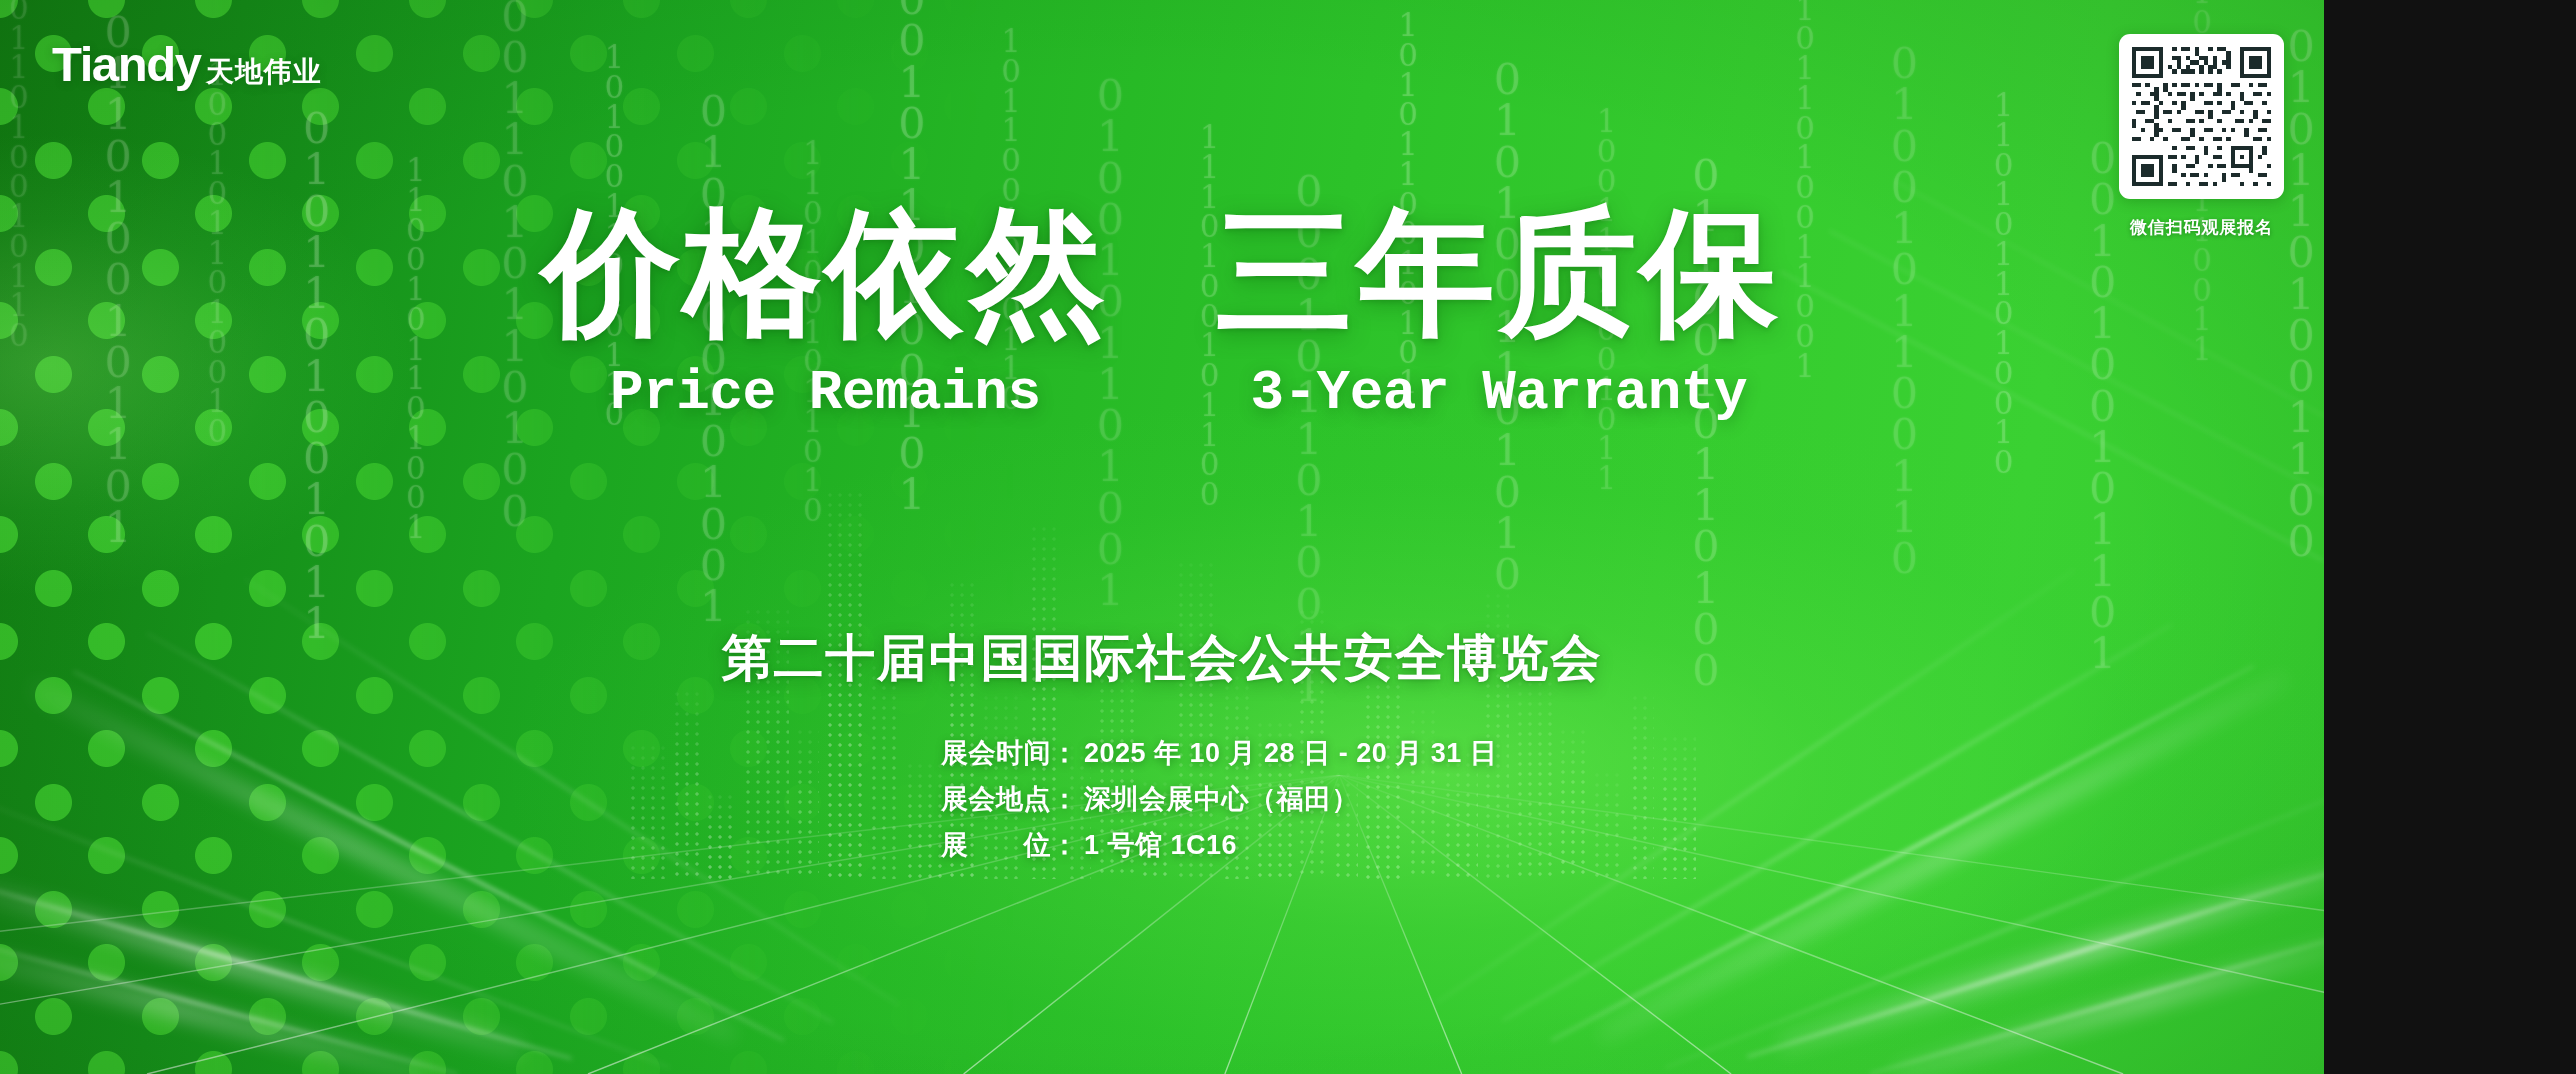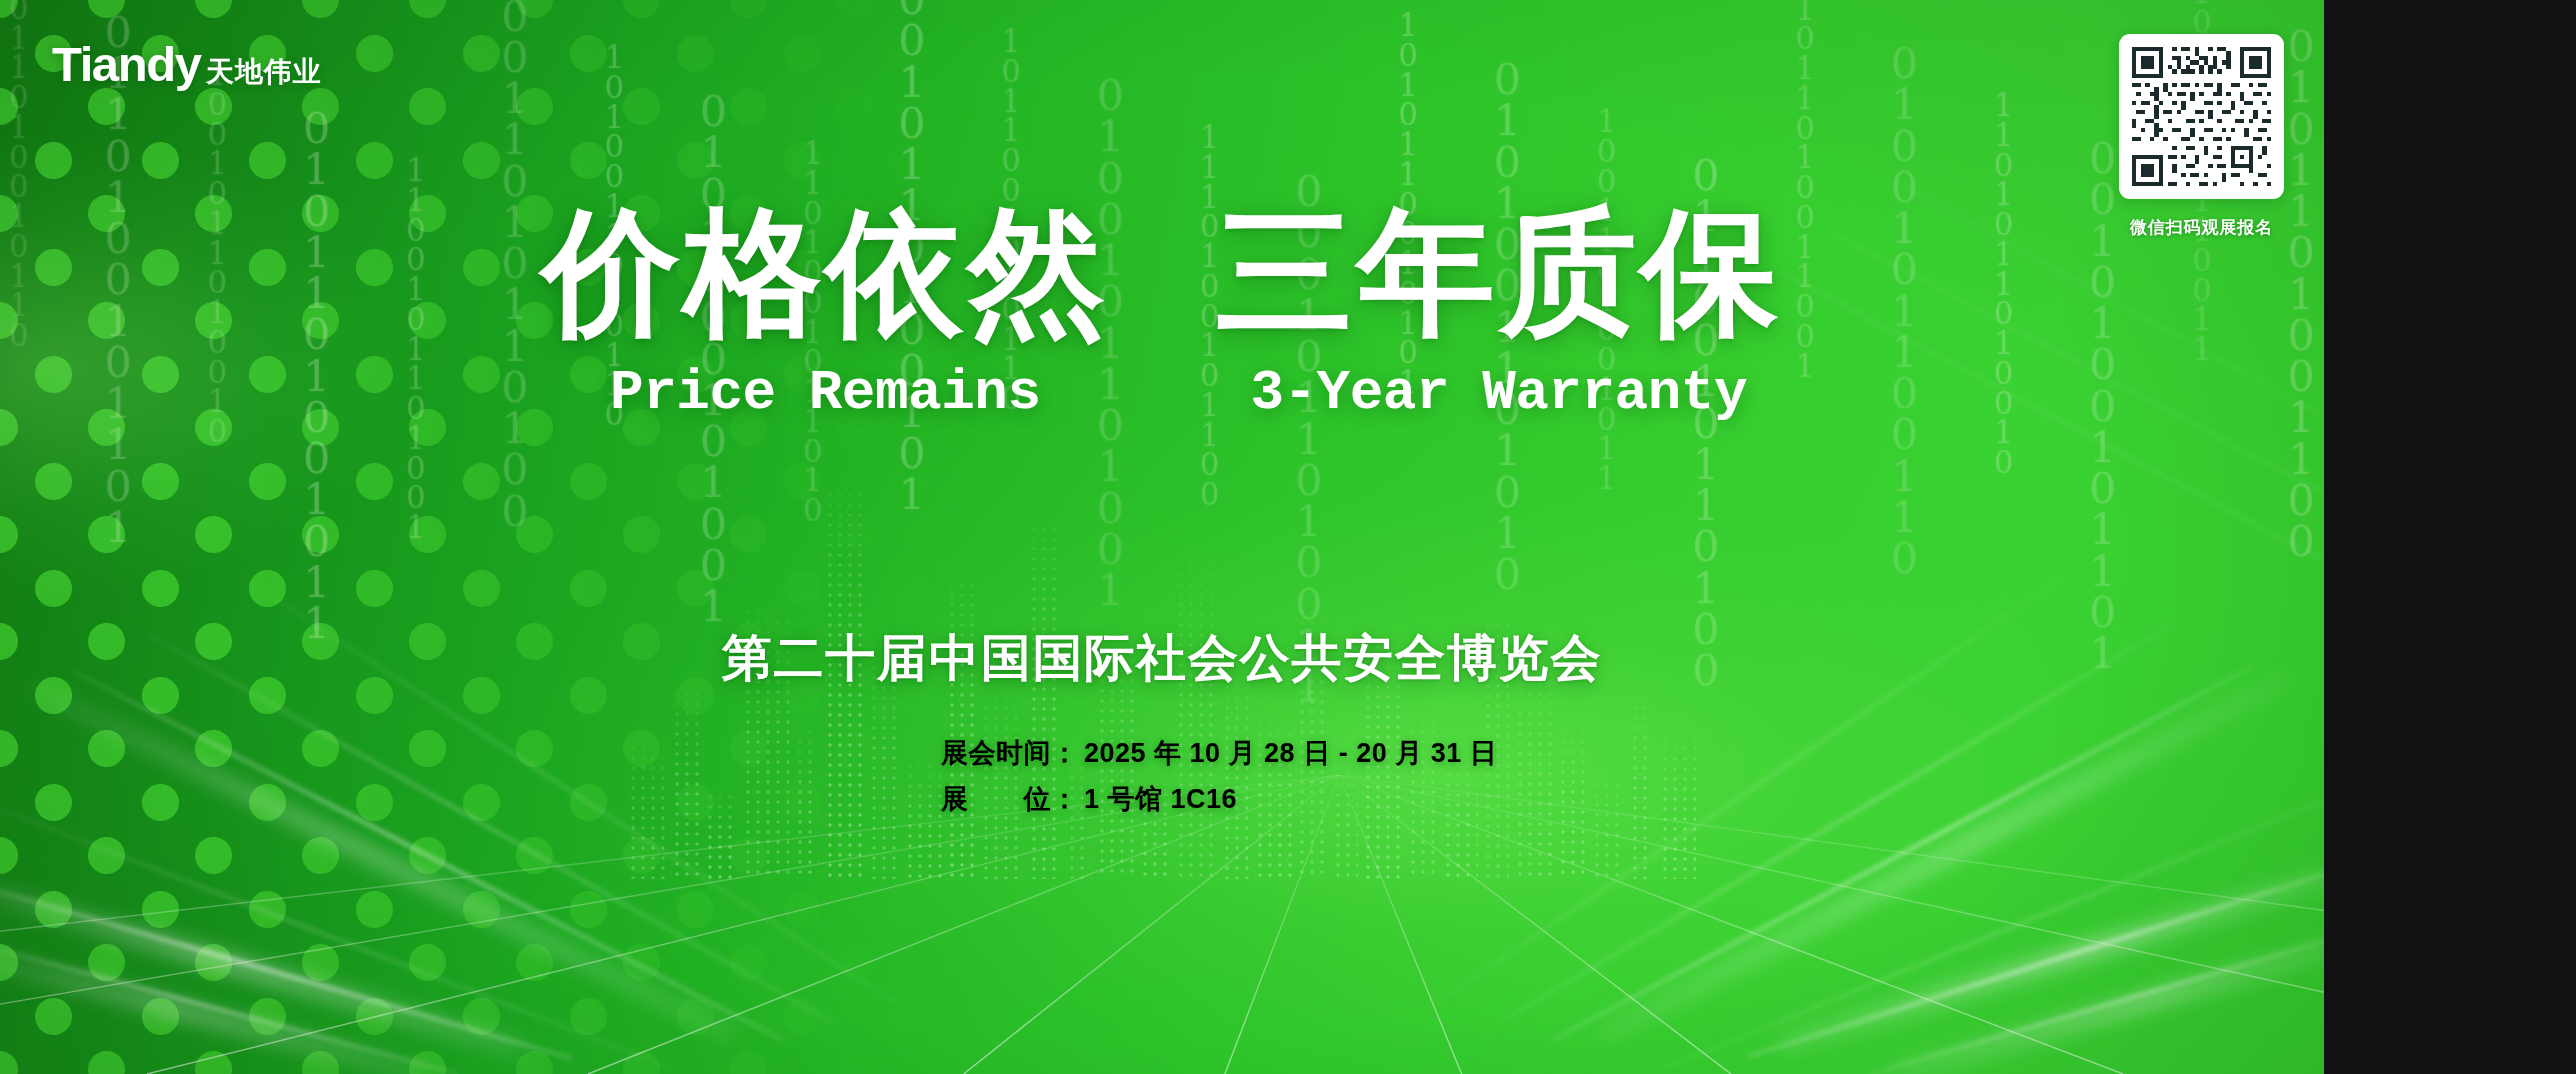--- a/index.html
+++ b/index.html
@@ -168,21 +168,21 @@
     text-shadow:0 3.6px 16.3px rgba(0,70,0,.36), 0 0.9px 3.6px rgba(0,70,0,.25);
   }
 
   
   #info-block{
     position:absolute;top:735px;left:941px;
     display:flex;flex-direction:column;gap:10px;
   }
   .info-line{
     display:flex;align-items:flex-start;
-    font-size:27px;font-weight:700;color:#000000;
+    font-size:27px;font-weight:700;color:#ffffff;
     letter-spacing:0.5px;white-space:nowrap;
     text-shadow:0 1.8px 9px rgba(0,70,0,.42);
   }
   .info-label{min-width:143px;display:inline-block;}
   .info-value{}
 </style>
 </head>
 <body>
 
 <div id="banner">
@@ -816,20 +816,24 @@
     </div>
 
     <div id="expo-title">第二十届中国国际社会公共安全博览会</div>
 
     <div id="info-block">
       <div class="info-line">
         <span class="info-label">展会时间：</span>
         <span class="info-value">2025 年 10 月 28 日 - 20 月 31 日</span>
       </div>
       <div class="info-line">
+        <span class="info-label">展会地点：</span>
+        <span class="info-value">深圳会展中心（福田）</span>
+      </div>
+      <div class="info-line">
         <span class="info-label">展　　位：</span>
         <span class="info-value">1 号馆 1C16</span>
       </div>
     </div>
 
   </div>
 </div>
 
 
 </body></html>

